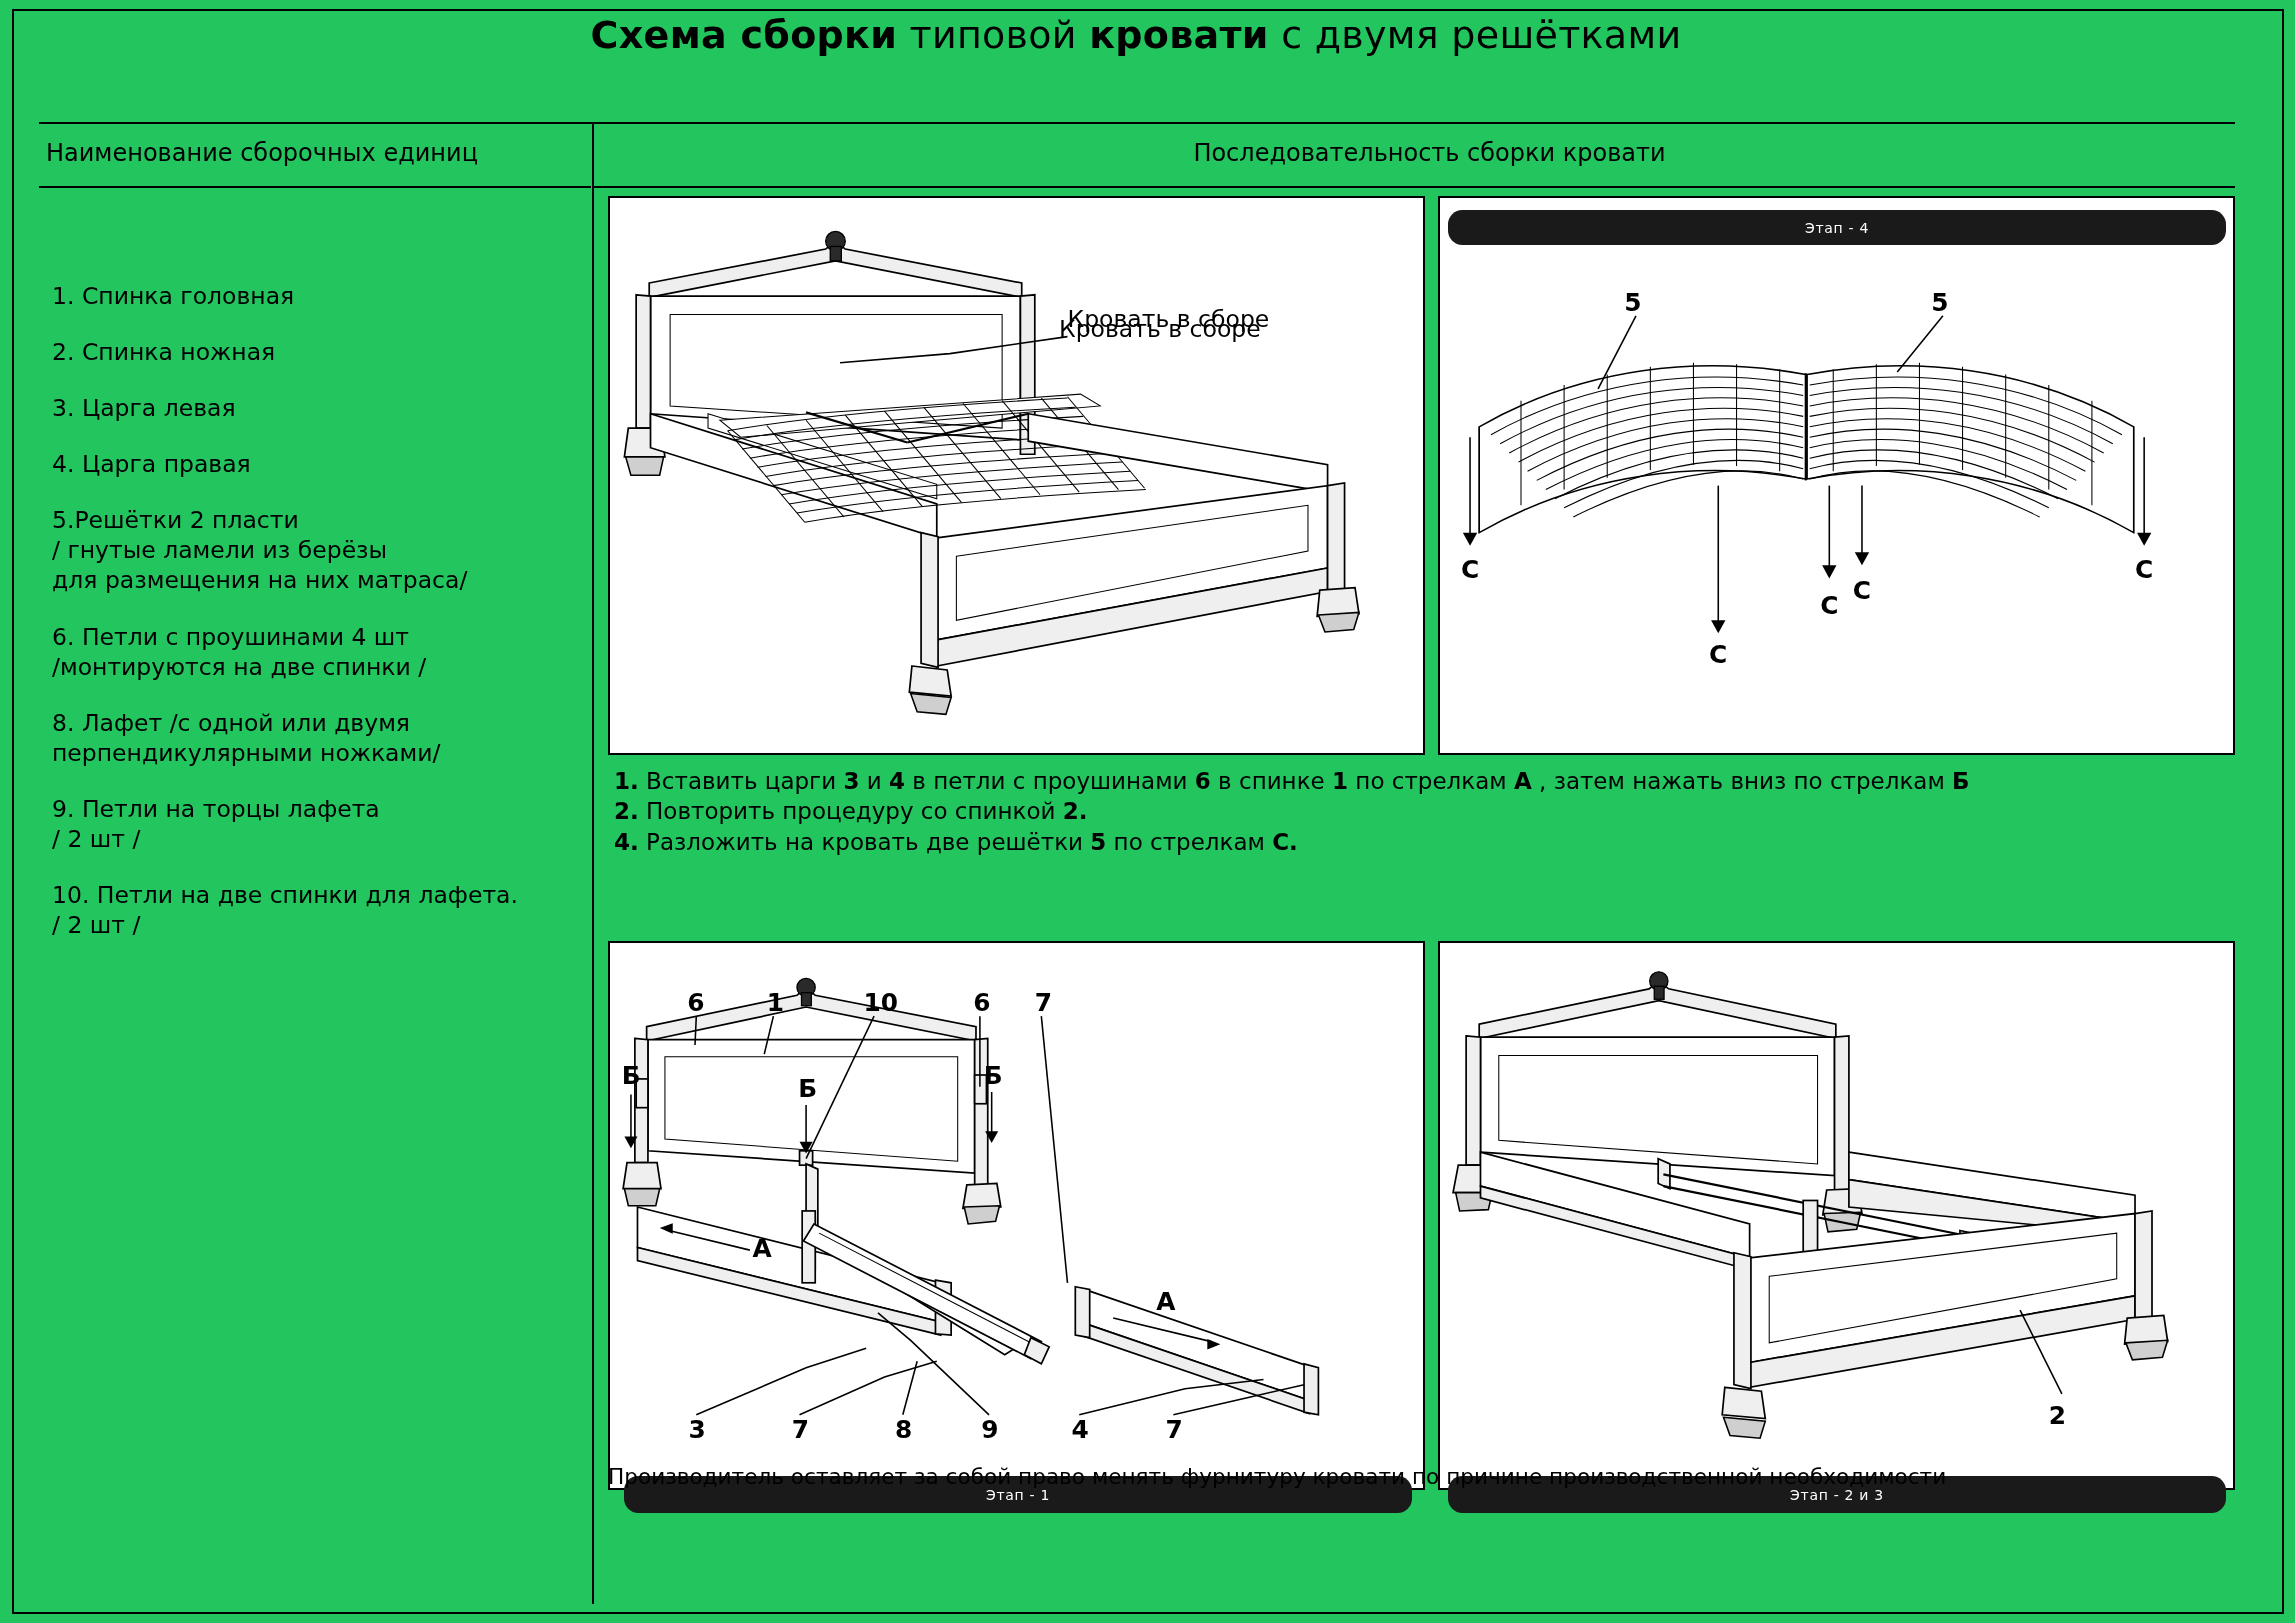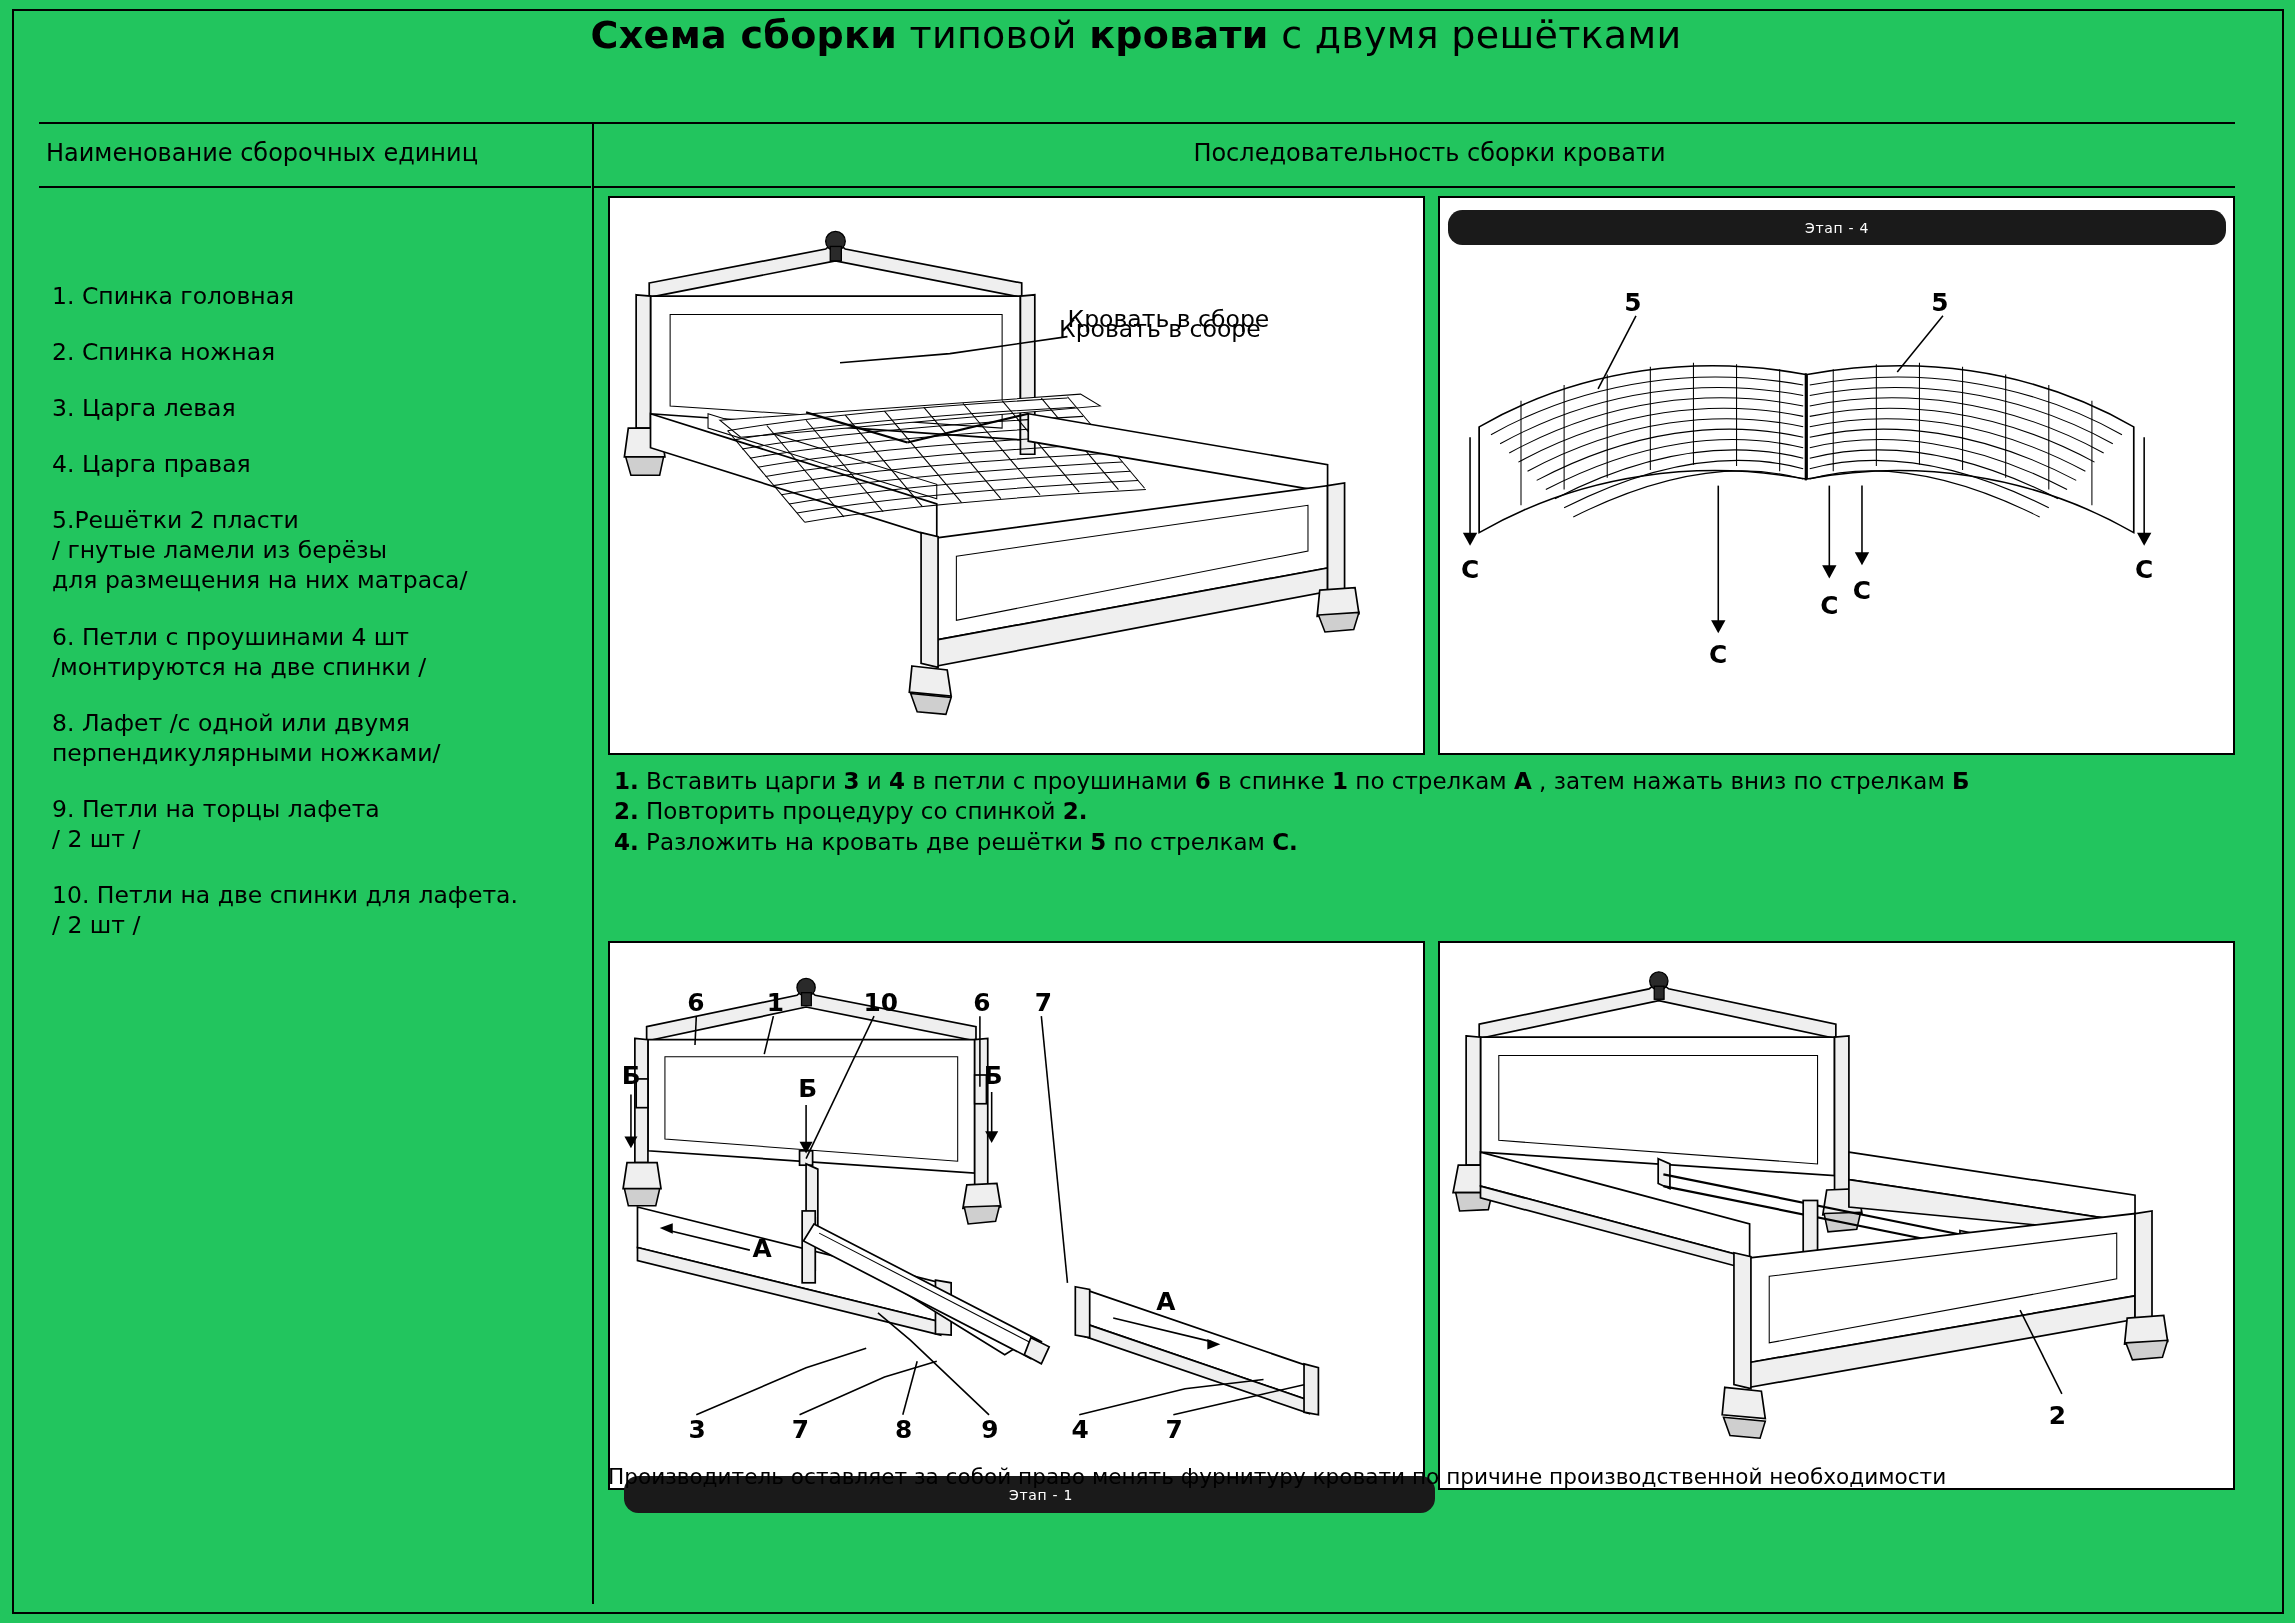--- a/index.html
+++ b/index.html
@@ -31,21 +31,21 @@
   .panel{position:absolute;border:2px solid #000;box-sizing:border-box;background:#fff;}
   .p-assembled{left:608px;top:196px;width:817px;height:559px;}
   .p-stage4{left:1438px;top:196px;width:797px;height:559px;}
   .p-stage1{left:608px;top:941px;width:817px;height:549px;}
   .p-stage23{left:1438px;top:941px;width:797px;height:549px;}
 
   
   .banner{position:absolute;background:#1a1a1a;color:#fff;border-radius:14.4px;font-size:14px;
           display:flex;align-items:center;justify-content:center;letter-spacing:0.7px;}
   .b-stage4{left:1448px;top:210px;width:778px;height:35px;}
-  .b-stage1{left:624px;top:1476px;width:788px;height:37px;padding-left:23px;}
+  .b-stage1{left:624px;top:1476px;width:788px;height:37px;}
   .b-stage23{left:1448px;top:1476px;width:778px;height:37px;}
 
   
   .instr{position:absolute;left:614px;top:766px;width:1634px;font-size:23px;line-height:1.32;}
   .instr .ln{white-space:nowrap;}
   .instr b{font-weight:bold;}
 
   
   .footer{position:absolute;left:608px;top:1464px;width:1634px;font-size:21.6px;}
 
@@ -386,16 +386,17 @@
       <path class="fillg" d="M436 680 L492 686 L498 728 L432 722 Z"></path>
       <path class="filld" d="M434 726 L498 732 L490 758 L444 754 Z"></path>
       <path class="fillg" d="M1064 414 L1090 410 L1090 574 L1064 576 Z"></path>
       <path class="fillg" d="M1052 574 L1108 570 L1114 610 L1048 614 Z"></path>
       <path class="filld" d="M1050 612 L1114 608 L1106 634 L1060 638 Z"></path>
 
       <path class="ln0" d="M888 562 L952 690"></path>
       <text class="lbl-b" x="932" y="736">2</text>
     </svg>
   </div>
+  <div class="banner b-stage23">Этап -  2 и 3</div>
 
   <div class="footer">Производитель  оставляет  за  собой  право  менять  фурнитуру  кровати  по  причине производственной  необходимости</div>
 </div>
 
 
 </body></html>

